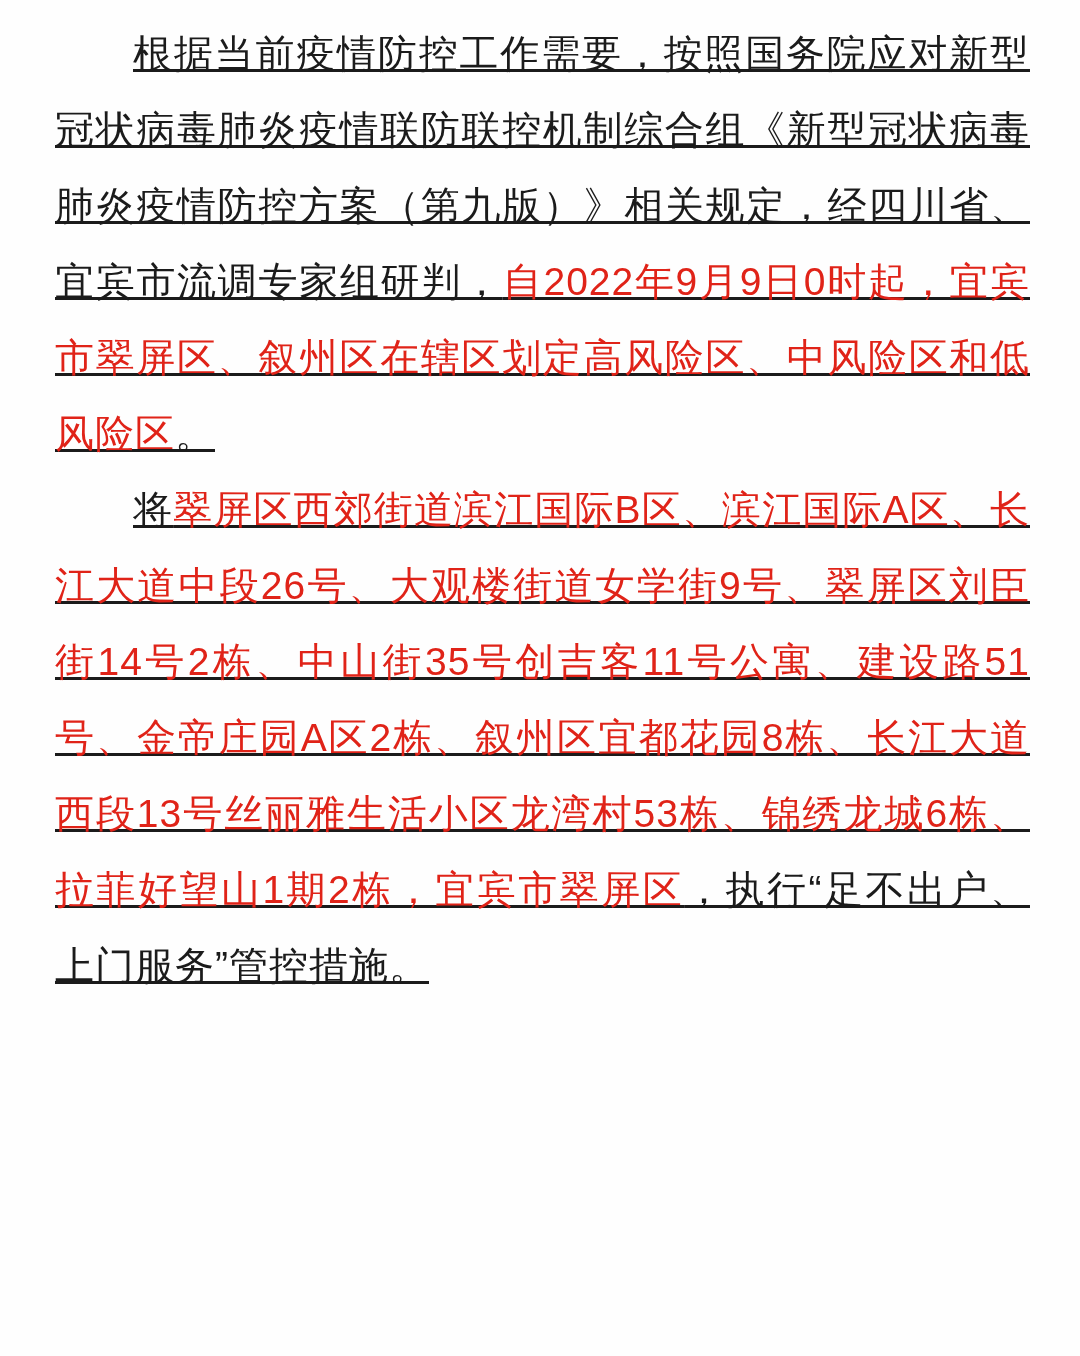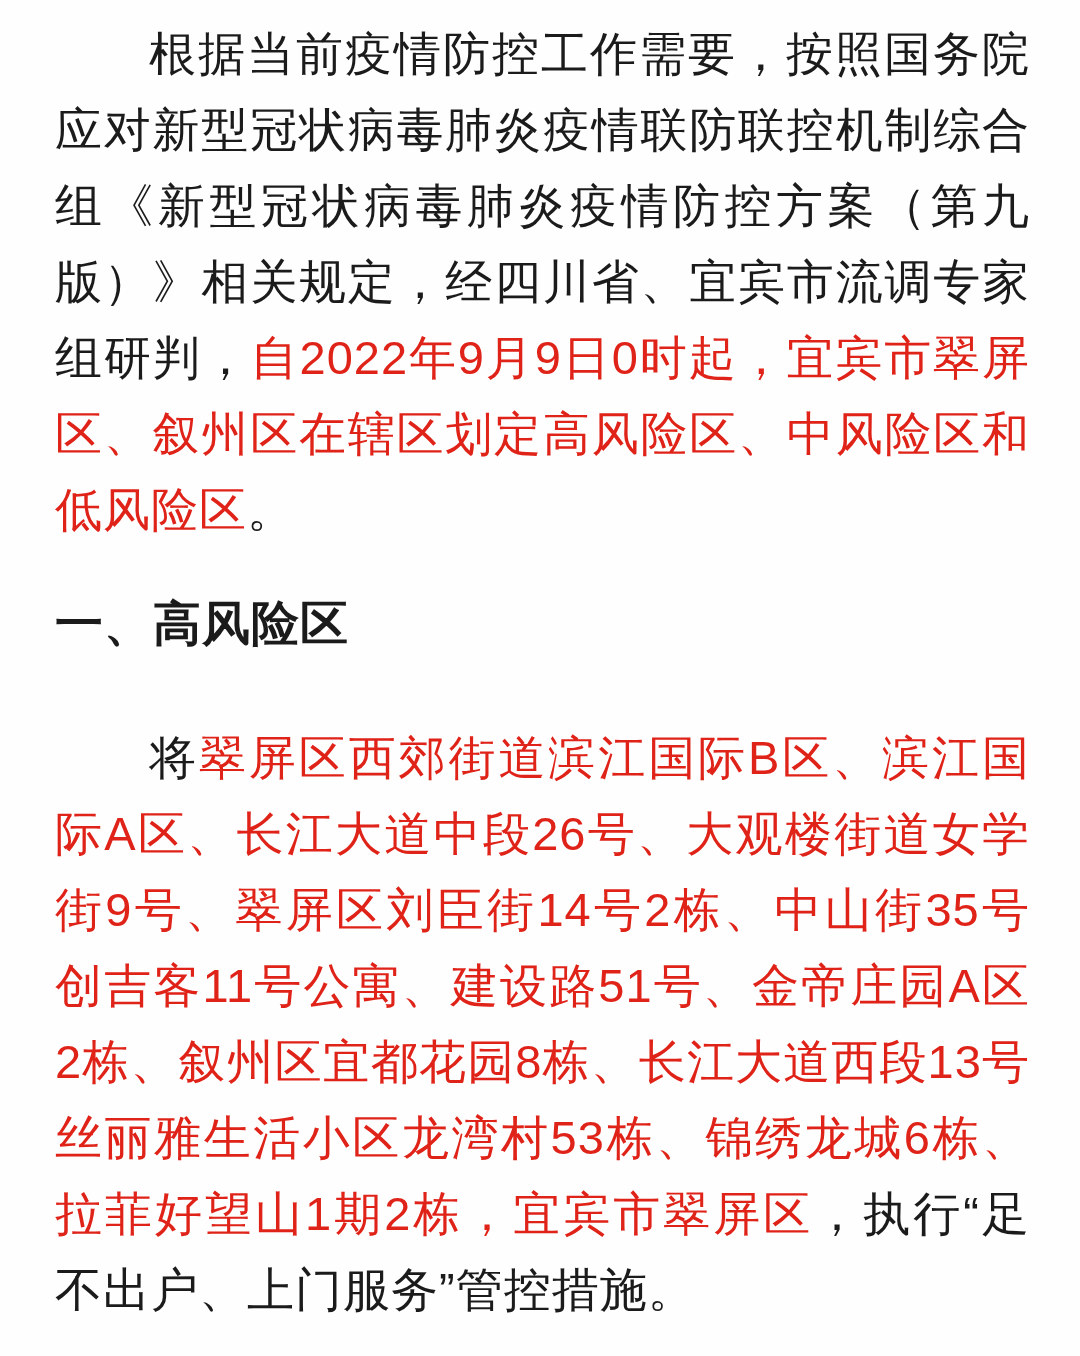--- a/index.html
+++ b/index.html
@@ -16,44 +16,44 @@
   .page {
     box-sizing: border-box;
     width: 1080px;
     height: 1356px;
     padding: 16px 50px 0 55px;
     overflow: hidden;
     background: var(--page-bg, #fefefe);
   }
   .para {
     margin: 0;
-    font-size: 47px;
+    font-size: 39px;
     line-height: 76px;
     letter-spacing: 1px;
     font-weight: 500;
     color: var(--text-color, #1b1b1b);
     text-align: justify;
     text-justify: inter-character;
     text-indent: 2em;
     word-break: break-all;
+    text-decoration: underline;
   }
   .red {
     color: var(--highlight-red, #e02318);
   }
   .heading {
     margin: 38px 0 58px 0;
     font-size: 48px;
     line-height: 76px;
     font-weight: 700;
     letter-spacing: 1px;
     color: var(--text-color, #1b1b1b);
   }
 </style>
 </head>
 <body>
 
 <div class="page">
   <p class="para"><span>根据当前疫情防控工作需要，按照国务院应对新型冠状病毒肺炎疫情联防联控机制综合组《新型冠状病毒肺炎疫情防控方案（第九版）》相关规定，经四川省、宜宾市流调专家组研判，</span><span class="red">自2022年9月9日0时起，宜宾市翠屏区、叙州区在辖区划定高风险区、中风险区和低风险区</span><span>。</span></p>
 
-  <h2 class="heading">一、高风险区</h2>
 
   <p class="para"><span>将</span><span class="red">翠屏区西郊街道滨江国际B区、滨江国际A区、长江大道中段26号、大观楼街道女学街9号、翠屏区刘臣街14号2栋、中山街35号创吉客11号公寓、建设路51号、金帝庄园A区2栋、叙州区宜都花园8栋、长江大道西段13号丝丽雅生活小区龙湾村53栋、锦绣龙城6栋、拉菲好望山1期2栋，宜宾市翠屏区</span><span>，执行“足不出户、上门服务”管控措施。</span></p>
 </div>
 
 </body></html>

